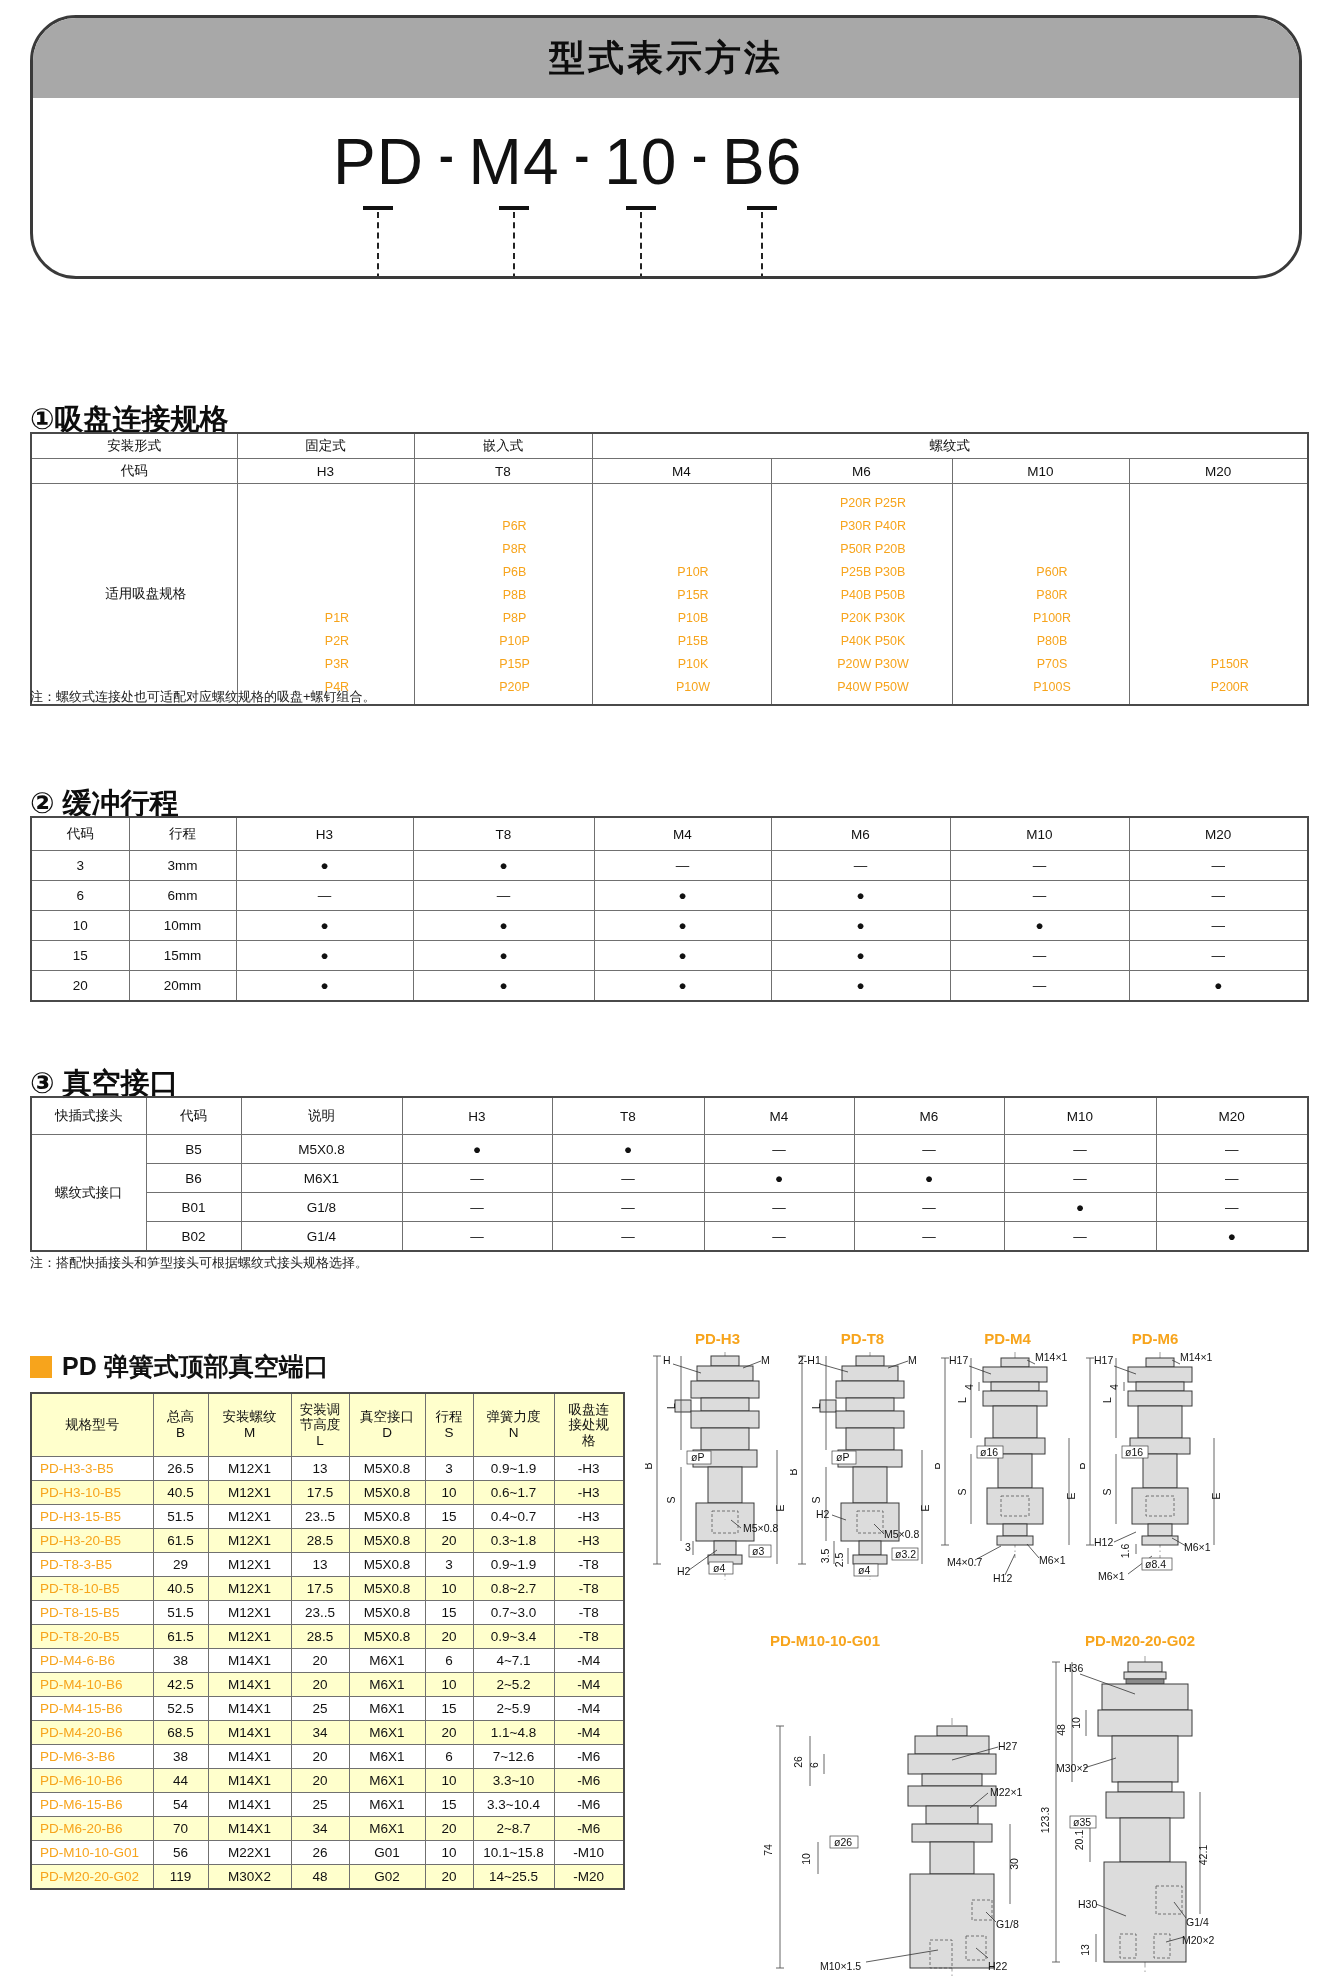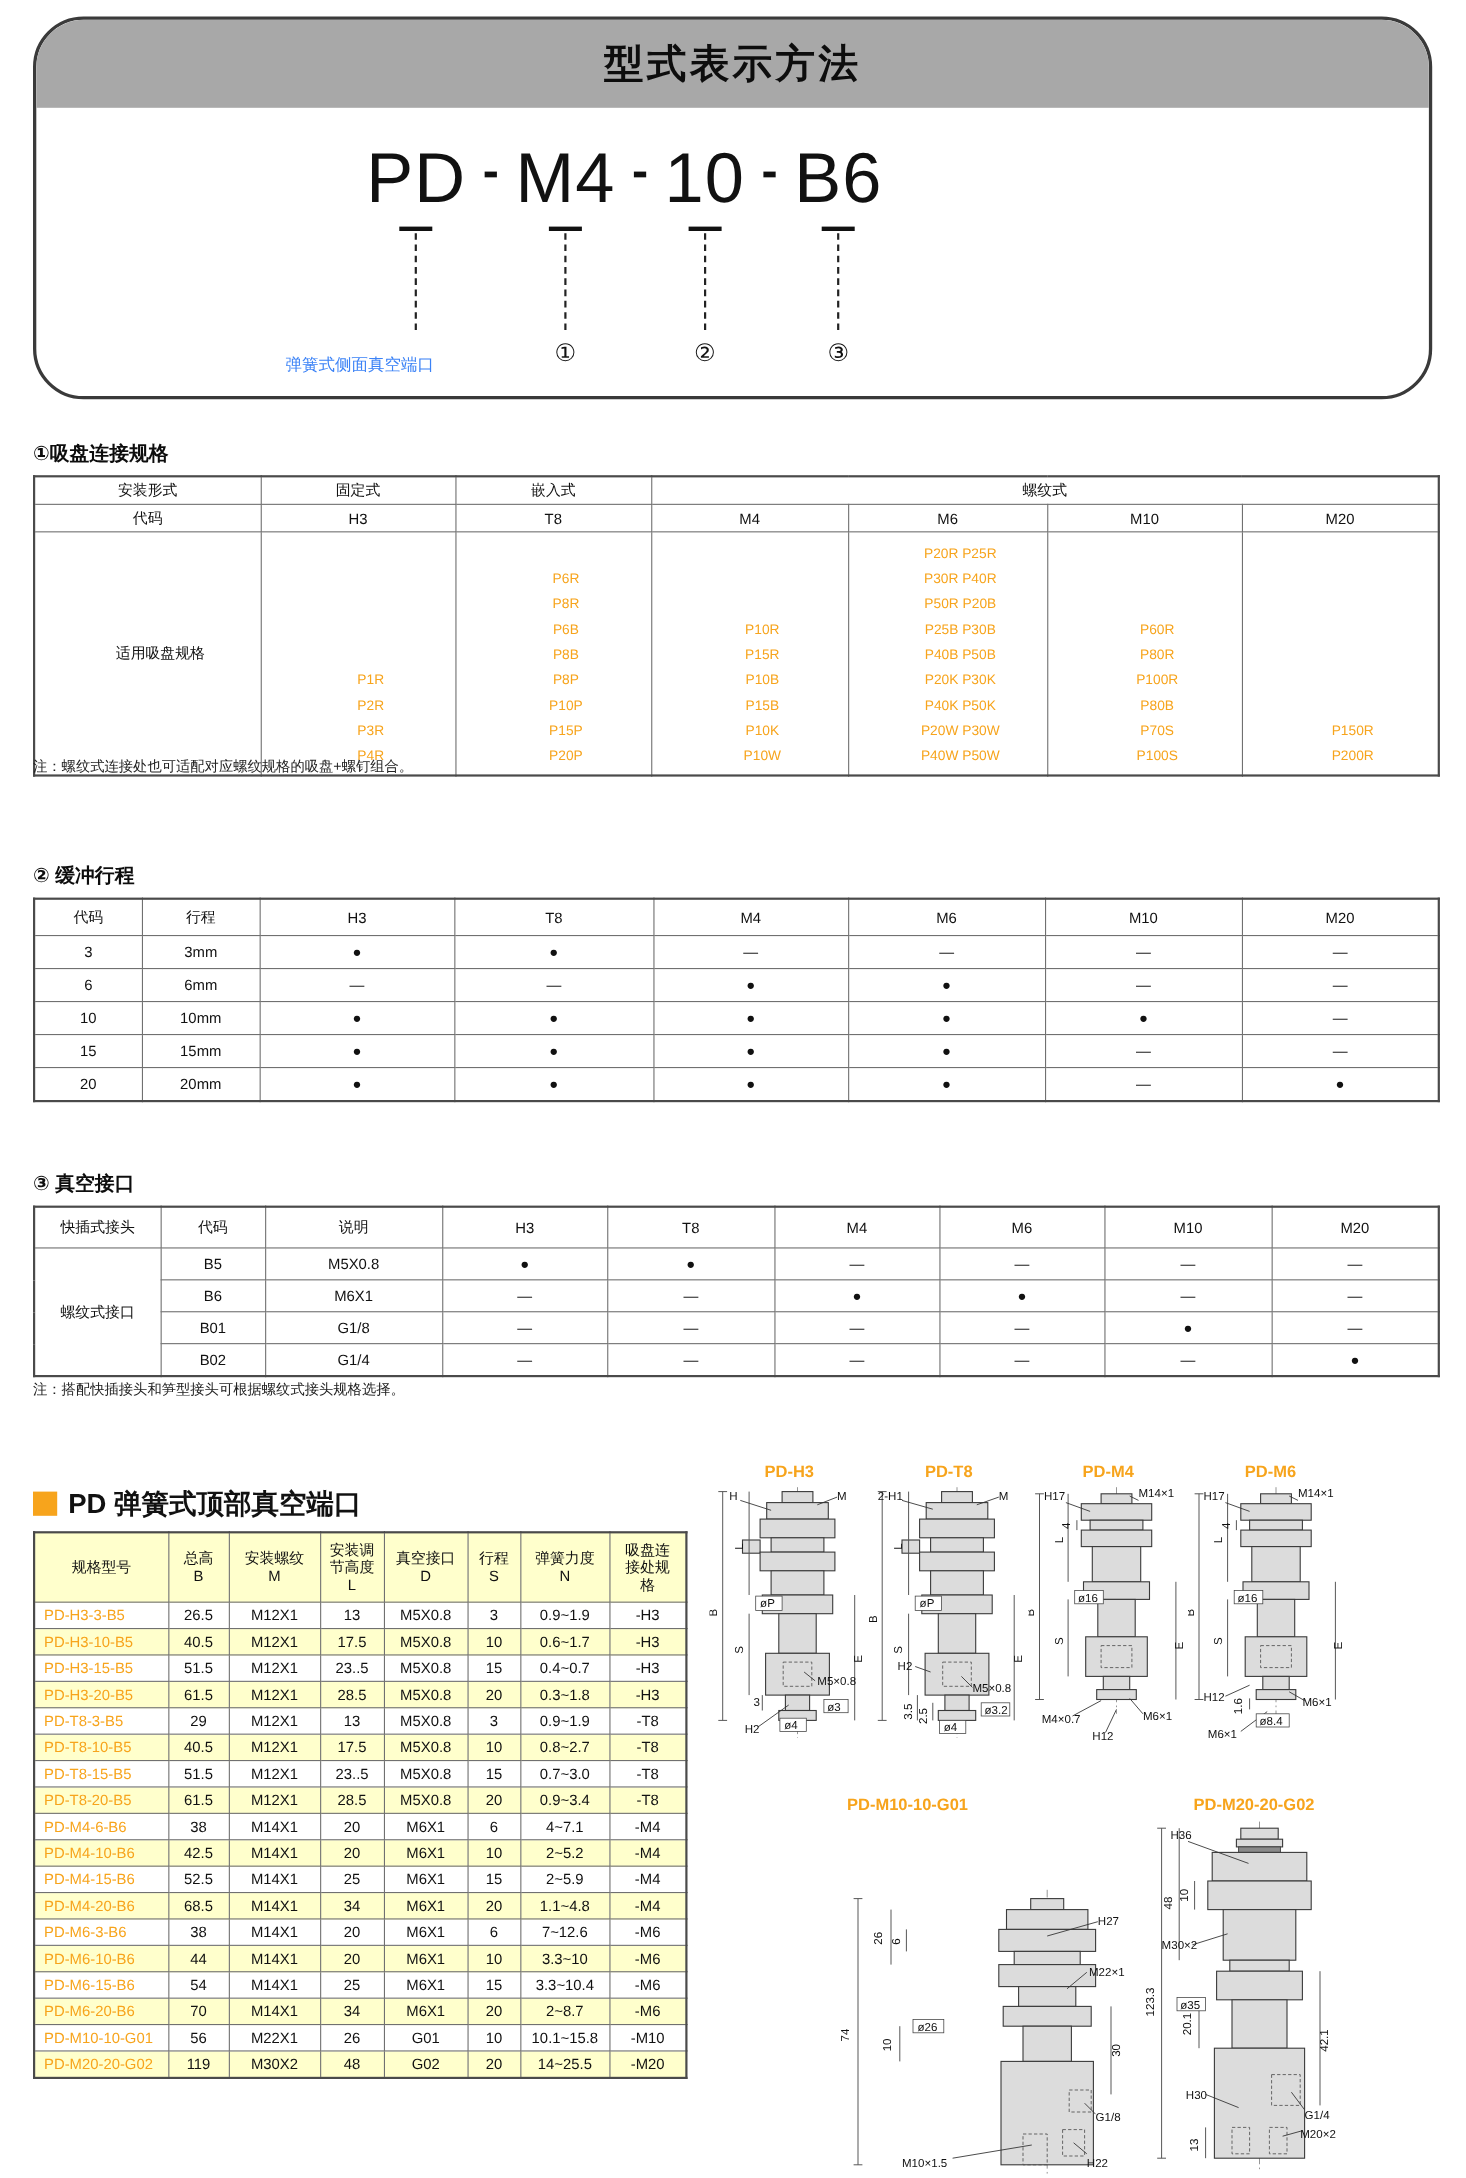--- a/index.html
+++ b/index.html
@@ -1,35 +1,35 @@
 <!DOCTYPE html>
 <html><head>
 <meta charset="utf-8">
 <style>
   html,body{margin:0;padding:0;background:#fff;}
   #page{position:relative;width:1333px;height:1980px;background:#fff;overflow:hidden;
         font-family:"Liberation Sans","DejaVu Sans",sans-serif;color:#111;}
   .abs{position:absolute;}
 
   
-  .hbox{left:30px;top:15px;width:1272px;height:348px;border:3px solid #3a3a3a;border-radius:46px;overflow:hidden;background:#fff;box-sizing:border-box;}
+  .hbox{left:30px;top:15px;width:1272px;height:264px;border:3px solid #3a3a3a;border-radius:46px;overflow:hidden;background:#fff;box-sizing:border-box;}
   .hband{height:80px;background:#a8a8a8;display:flex;align-items:center;justify-content:center;}
   .htitle{font-size:36px;font-weight:bold;letter-spacing:3px;color:#0d0d0d;}
   .mrow{position:absolute;left:300px;top:112px;display:flex;align-items:flex-start;}
   .mcol{display:flex;flex-direction:column;align-items:center;position:relative;}
   .mcode{font-size:64px;font-weight:normal;line-height:1;letter-spacing:1px;}
   .msep{font-size:44px;font-weight:bold;margin:0 15px;line-height:52px;}
   .tbar{width:30px;height:4px;background:#111;margin-top:12px;}
   .dline{height:88px;width:0;border-left:2px dashed #222;margin-top:2px;}
   .mlab{position:relative;width:100%;height:32px;margin-top:8px;}
   .ann{position:absolute;top:14px;right:50%;margin-right:-16px;white-space:nowrap;font-size:15px;color:#3b82f6;}
   .circ{position:absolute;top:0;left:50%;transform:translateX(-50%);font-size:22px;}
 
   
-  .sec-title{font-size:18px;font-weight:bold;color:#0d0d0d;white-space:nowrap;}
+  .sec-title{font-size:29px;font-weight:bold;color:#0d0d0d;white-space:nowrap;}
   .note{font-size:13px;color:#222;white-space:nowrap;}
 
   
   table.dt{border-collapse:collapse;table-layout:fixed;border:2px solid #4a4a4a;}
   table.dt td,table.dt th{border:1px solid #707070;text-align:center;vertical-align:middle;padding:0;font-weight:normal;font-size:13.5px;color:#111;}
   .t1{left:30px;top:432px;width:1277px;}
   .t1 .hr td{height:24px;}
   .t1 .cupcell{height:220px;vertical-align:bottom;padding-left:23px;}
   .cups{display:flex;flex-direction:column;justify-content:flex-end;height:212px;padding-bottom:5px;}
   .cups span{line-height:23px;font-size:12.5px;color:#F7A41C;}

